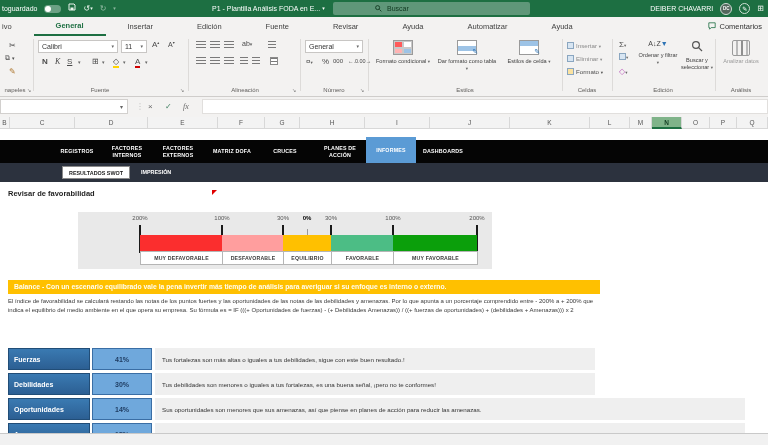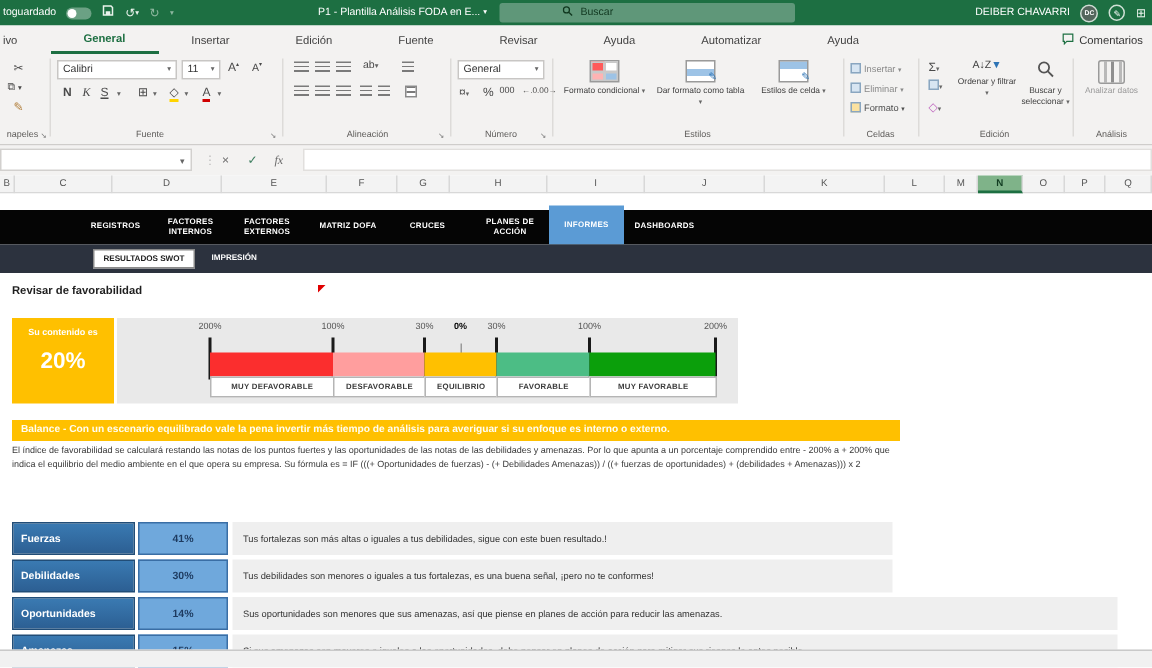--- a/index.html
+++ b/index.html
@@ -302,24 +302,20 @@
   </div>
   <div id="subnav">
     <div id="btn-resultados">RESULTADOS SWOT</div>
     <div id="btn-impresion">IMPRESIÓN</div>
   </div>
 
   <div id="content">
     <div id="sec-title">Revisar de favorabilidad</div>
     <div id="redmark"></div>
 
-    <div id="gaugebox">
-      <div class="glab">Su contenido es</div>
-      <div class="gval">20%</div>
-    </div>
 
     <div id="gpanel">
       <span class="sc" style="left:62px">200%</span>
       <span class="sc" style="left:144px">100%</span>
       <span class="sc" style="left:205px">30%</span>
       <span class="sc b" style="left:229px">0%</span>
       <span class="sc" style="left:253px">30%</span>
       <span class="sc" style="left:315px">100%</span>
       <span class="sc" style="left:399px">200%</span>
 

